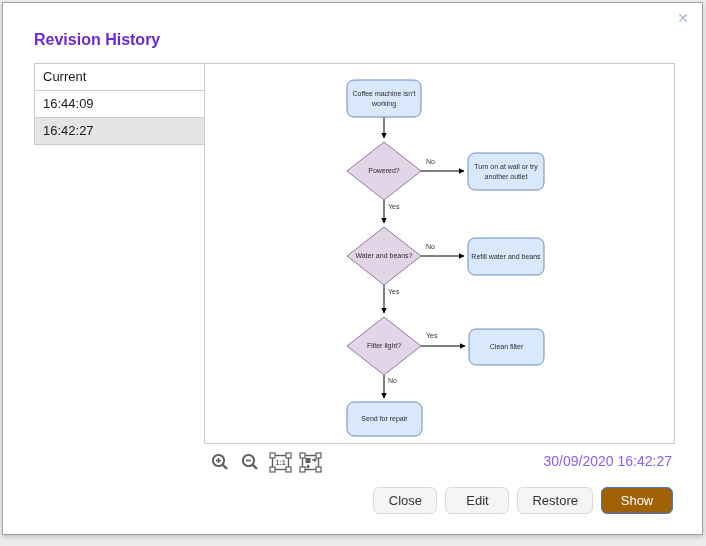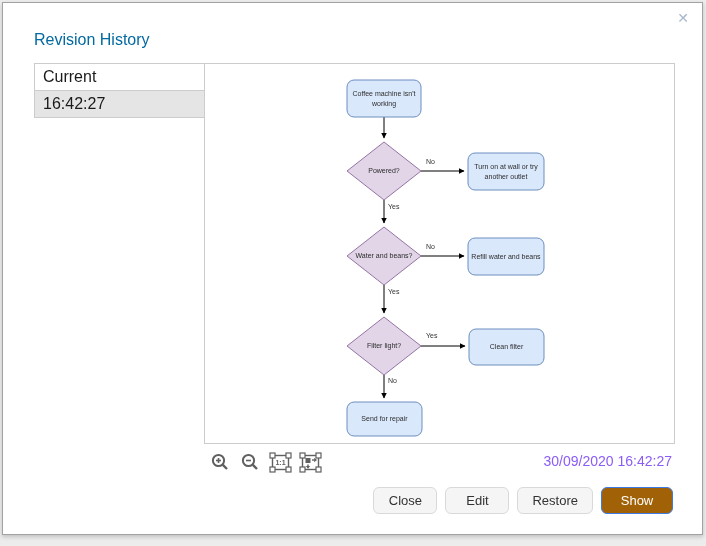--- a/index.html
+++ b/index.html
@@ -1,26 +1,26 @@
 <!DOCTYPE html>
 <html><head>
 <meta charset="utf-8">
 <style>
   * { box-sizing: border-box; margin: 0; padding: 0; }
   html, body { width: 706px; height: 546px; overflow: hidden; background: #ececec;
     font-family: "Liberation Sans", "DejaVu Sans", sans-serif; }
   .dialog { position: absolute; left: 2px; top: 2px; width: 701px; height: 533px;
     background: #fff; border: 1px solid #a2a2a2; box-shadow: 0 2px 4px rgba(0,0,0,0.18); }
-  .dialog-title { position: absolute; left: 31px; top: 28px; font-size: 16px; font-weight: normal; color: #0369a1; }
+  .dialog-title { position: absolute; left: 31px; top: 28px; font-size: 16px; font-weight: bold; color: #6d28d9; }
   .close-x { position: absolute; right: 13px; top: 8px; color: #a8b7cb; font-size: 14px;
     font-weight: bold; cursor: pointer; line-height: 14px; }
   
   .rev-list { position: absolute; left: 31px; top: 60px; width: 171px;
     border-top: 1px solid #ccc; border-left: 1px solid #ccc; border-right: 1px solid #ccc; }
-  .rev-row { height: 27px; line-height: 26px; padding-left: 8px; font-size: 16px; color: #1a1a1a;
+  .rev-row { height: 27px; line-height: 26px; padding-left: 8px; font-size: 13px; color: #1a1a1a;
     border-bottom: 1px solid #ccc; background: #fff; cursor: pointer; }
   .rev-row.selected { background: #e5e5e5; }
   
   .preview { position: absolute; left: 201px; top: 60px; width: 471px; height: 381px;
     border: 1px solid #ccc; background: #fff; }
   .preview svg.canvas { position: absolute; left: 0; top: 0; }
   .node-label { position: absolute; display: flex; align-items: center; justify-content: center;
     text-align: center; font-size: 7px; line-height: 1.3; color: #2d2d2d; padding: 0 3px; }
   .edge-label { position: absolute; font-size: 7px; color: #333; background: #fff; padding: 0 1px; }
   
@@ -37,20 +37,21 @@
 </head>
 <body>
 
 <div class="dialog">
 
   <div class="dialog-title">Revision History</div>
   <div class="close-x">✕</div>
 
   <div class="rev-list">
     <div class="rev-row">Current</div>
+    <div class="rev-row">16:44:09</div>
     <div class="rev-row selected">16:42:27</div>
   </div>
 
   <div class="preview">
     <svg class="canvas" width="469" height="379" viewBox="0 0 469 379">
       <defs>
         <marker id="arr" markerWidth="7" markerHeight="7" refX="5.5" refY="3" orient="auto">
           <path d="M0,0 L6,3 L0,6 z" fill="#000"></path>
         </marker>
       </defs>

